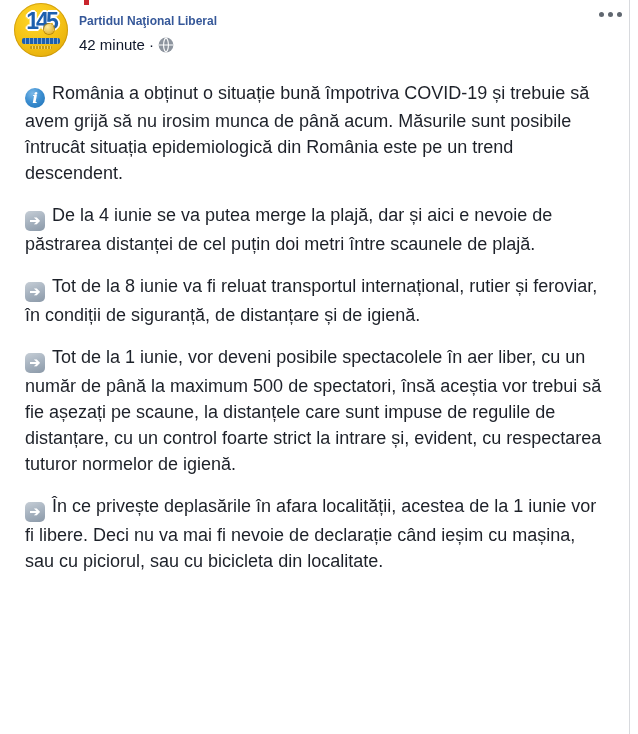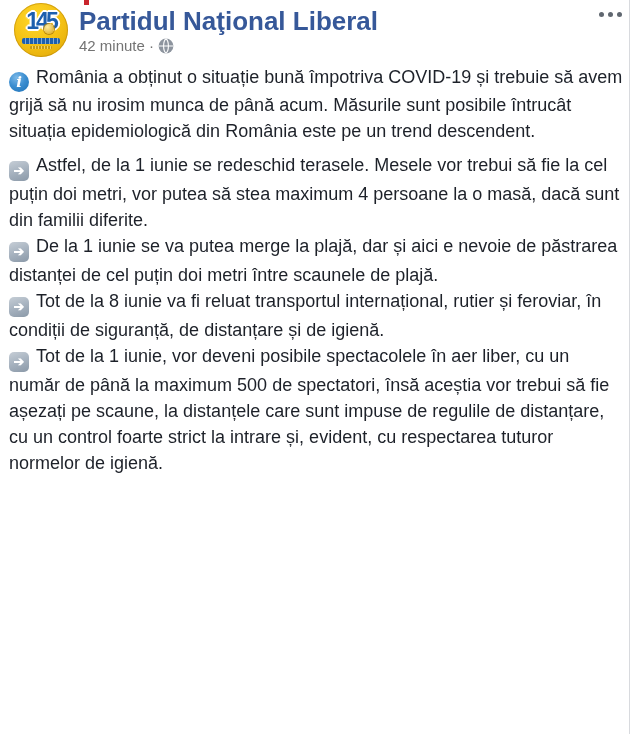--- a/index.html
+++ b/index.html
@@ -24,38 +24,38 @@
                  background: radial-gradient(circle at 35% 30%, #ffeb9c, #d8a418);
                  box-shadow: 0 0 0 1px #b9880e; }
   .avatar-band { position:absolute; left:8px; right:8px; bottom:13px; height:6px;
                  border-radius:2px;
                  background: repeating-linear-gradient(90deg, #1d5fae 0 3px, #7fa9d6 3px 4px); }
   .avatar-band2 { position:absolute; left:16px; right:16px; bottom:8px; height:3px;
                   border-radius:1px;
                   background: repeating-linear-gradient(90deg, #c79a10 0 2px, #f3d264 2px 3px); }
 
   .header-info { margin-left:65px; padding-top:6px; }
-  .page-name { display:inline-block; font-size:26px; font-weight:700; color:#365899;
+  .page-name { display:inline-block; font-size:12px; font-weight:700; color:#365899;
                line-height:24px; text-decoration:none; cursor:pointer; }
-  .meta { margin-top:3px; font-size:15px; color:#737373; display:flex;
+  .meta { margin-top:3px; font-size:15px; color:#0f172a; display:flex;
           align-items:center; }
   .meta .sep { margin:0 4px; }
   .globe-icon { display:inline-block; width:16px; height:16px; margin-top:1px; }
 
   .menu-dots { position:absolute; right:13px; top:9px; display:flex; gap:4px;
                padding:3px; cursor:pointer; }
   .menu-dots i { display:block; width:5px; height:5px; border-radius:50%;
                  background:#606770; }
 
   .red-artifact { position:absolute; left:84px; top:0; width:5px; height:5px;
                   background:#c9252d; }
 
   
   .post { padding:7px 14px 0 9px; font-size:18px; line-height:26px; color:#1d2129; }
-  .post p { margin:0; }
+  .post p { margin:16px; }
   .post p.gap { margin-bottom:8px; }
 
   .emoji { display:inline-block; width:20px; height:20px; margin-right:7px;
            vertical-align:-4px; text-align:center; line-height:20px;
            color:#fff; font-weight:700; }
   .emoji-info { border-radius:50%;
                 background: radial-gradient(circle at 38% 28%, #7cb9e8 0%, #3d8fd1 45%, #1a6fb5 100%);
                 font-family:"DejaVu Serif", serif; font-style:italic; font-size:15px; }
   .emoji-arrow { border-radius:5px;
                  background: linear-gradient(160deg, #c6ced6 0%, #a6b2bf 50%, #8b99a8 100%);
@@ -92,20 +92,20 @@
       <i></i>
       <i></i>
       <i></i>
     </div>
 
     <span class="red-artifact"></span>
   </div>
 
   <div class="post">
     <p class="gap"><span class="emoji emoji-info">i</span><span>România a obținut o situație bună împotriva COVID-19 și trebuie să avem grijă să nu irosim munca de până acum. Măsurile sunt posibile întrucât situația epidemiologică din România este pe un trend descendent.</span></p>
-    <p><span class="emoji emoji-arrow">➔</span><span>Astfel, de la 1 iunie se redeschid terasele. Mesele vor trebui să fie la cel puțin doi metri, vor putea să stea maximum 4 persoane la o masă, dacă sunt din familii diferite.</span></p>
-    <p><span class="emoji emoji-arrow">➔</span><span>De la 1 iunie se va putea merge la plajă, dar și aici e nevoie de păstrarea distanței de cel puțin doi metri între scaunele de plajă.</span></p>
+    <p><span class="emoji emoji-arrow">➔</span><span>De la 4 iunie se va putea merge la plajă, dar și aici e nevoie de păstrarea distanței de cel puțin doi metri între scaunele de plajă.</span></p>
     <p><span class="emoji emoji-arrow">➔</span><span>Tot de la 8 iunie va fi reluat transportul internațional, rutier și feroviar, în condiții de siguranță, de distanțare și de igienă.</span></p>
     <p><span class="emoji emoji-arrow">➔</span><span>Tot de la 1 iunie, vor deveni posibile spectacolele în aer liber, cu un număr de până la maximum 500 de spectatori, însă aceștia vor trebui să fie așezați pe scaune, la distanțele care sunt impuse de regulile de distanțare, cu un control foarte strict la intrare și, evident, cu respectarea tuturor normelor de igienă.</span></p>
+    <p><span class="emoji emoji-arrow">➔</span><span>În ce privește deplasările în afara localității, acestea de la 1 iunie vor fi libere. Deci nu va mai fi nevoie de declarație când ieșim cu mașina, sau cu piciorul, sau cu bicicleta din localitate.</span></p>
   </div>
 
   <div class="card-right-edge"></div>
 </div>
 
 </body></html>

